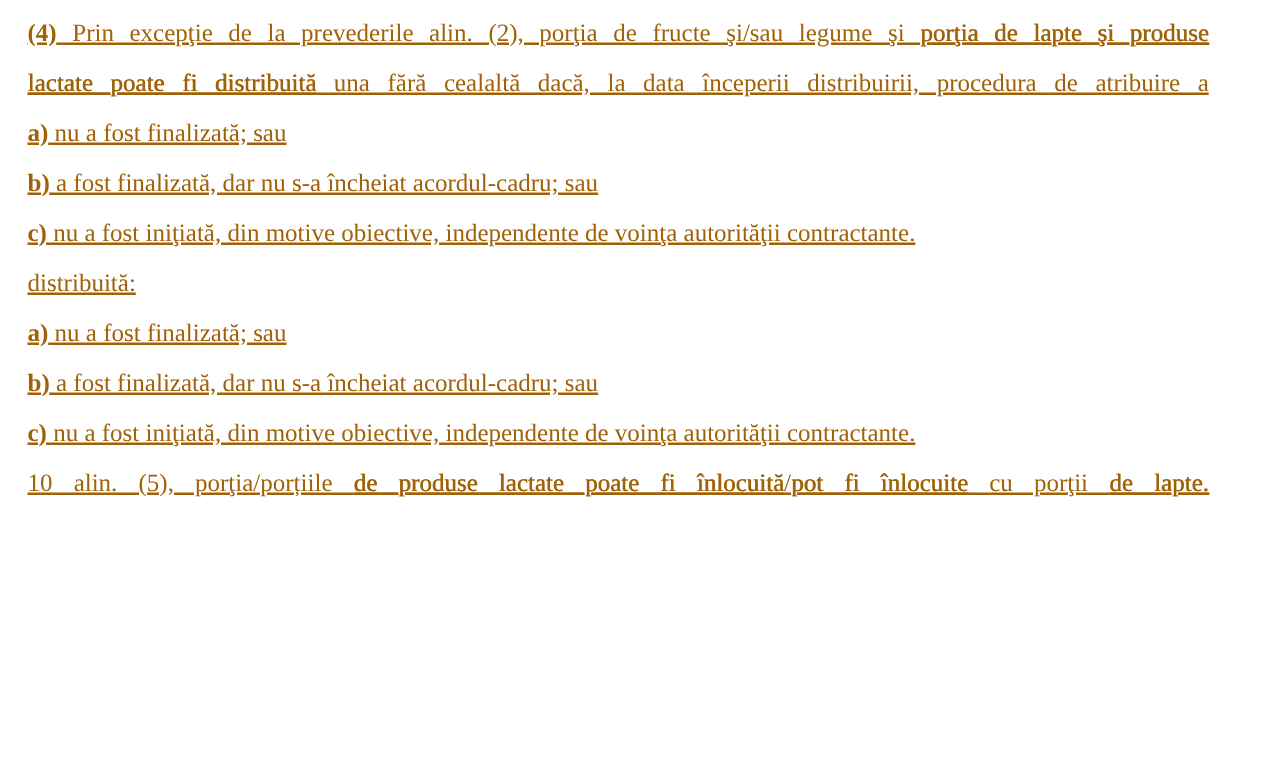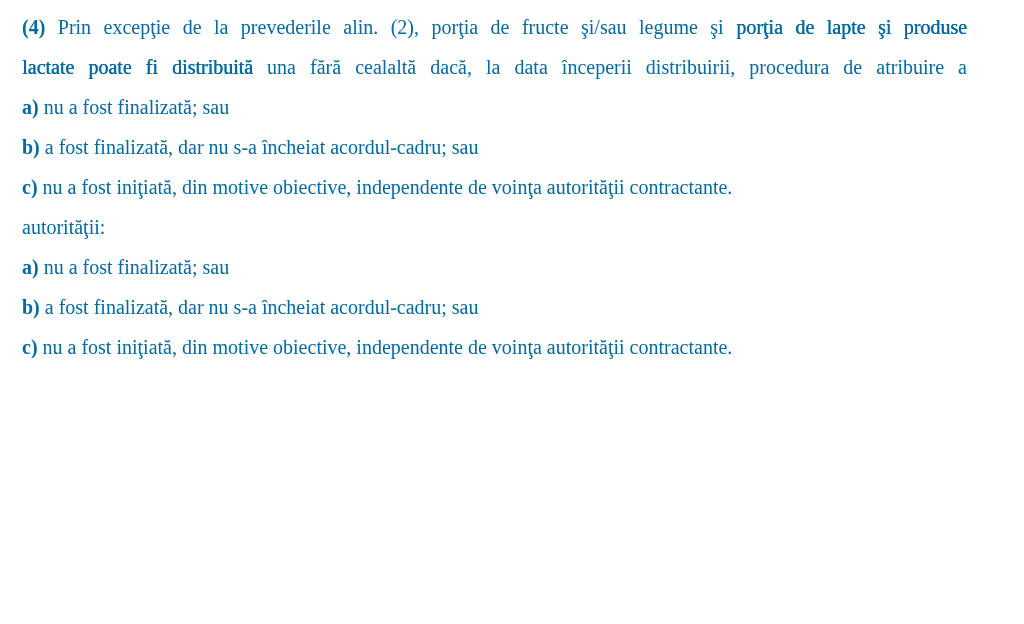--- a/index.html
+++ b/index.html
@@ -47,30 +47,31 @@
     text-shadow: 0.45px 0 currentColor;
   }
   .seg-regular {
     font-weight: normal;
   }
 </style>
 </head>
 <body>
 
 <div class="page">
-  <div class="doc" id="doc" style="color: #0369a1;">
+  <div class="doc" id="doc" style="color: #a16207; text-decoration: underline;">
       <div class="para">
         <div class="line j"><span class="seg seg-bold">(4)</span><span class="seg seg-regular"> Prin excepţie de la prevederile alin. (2), porţia de fructe şi/sau legume şi </span><span class="seg seg-alt">porţia de lapte şi produse</span></div>
         <div class="line j"><span class="seg seg-alt">lactate poate fi distribuită</span><span class="seg seg-regular"> una fără cealaltă dacă, la data începerii distribuirii, procedura de atribuire a</span></div>
         <div class="line"><span class="seg seg-bold">a)</span><span class="seg seg-regular"> nu a fost finalizată; sau</span></div>
         <div class="line"><span class="seg seg-bold">b)</span><span class="seg seg-regular"> a fost finalizată, dar nu s-a încheiat acordul-cadru; sau</span></div>
         <div class="line"><span class="seg seg-bold">c)</span><span class="seg seg-regular"> nu a fost iniţiată, din motive obiective, independente de voinţa autorităţii contractante.</span></div>
       </div>
       <div class="para">
-        <div class="line"><span class="seg seg-regular">autorităţii:</span></div>
+        <div class="line"><span class="seg seg-regular">distribuită:</span></div>
         <div class="line"><span class="seg seg-bold">a)</span><span class="seg seg-regular"> nu a fost finalizată; sau</span></div>
         <div class="line"><span class="seg seg-bold">b)</span><span class="seg seg-regular"> a fost finalizată, dar nu s-a încheiat acordul-cadru; sau</span></div>
         <div class="line"><span class="seg seg-bold">c)</span><span class="seg seg-regular"> nu a fost iniţiată, din motive obiective, independente de voinţa autorităţii contractante.</span></div>
       </div>
       <div class="para">
+        <div class="line j"><span class="seg seg-regular">10 alin. (5), porţia/porțiile </span><span class="seg seg-alt">de produse lactate poate fi înlocuită</span><span class="seg seg-regular">/</span><span class="seg seg-alt">pot fi înlocuite</span><span class="seg seg-regular"> cu porţii </span><span class="seg seg-alt">de lapte.</span></div>
       </div>
     </div>
 </div>
 
 </body></html>

